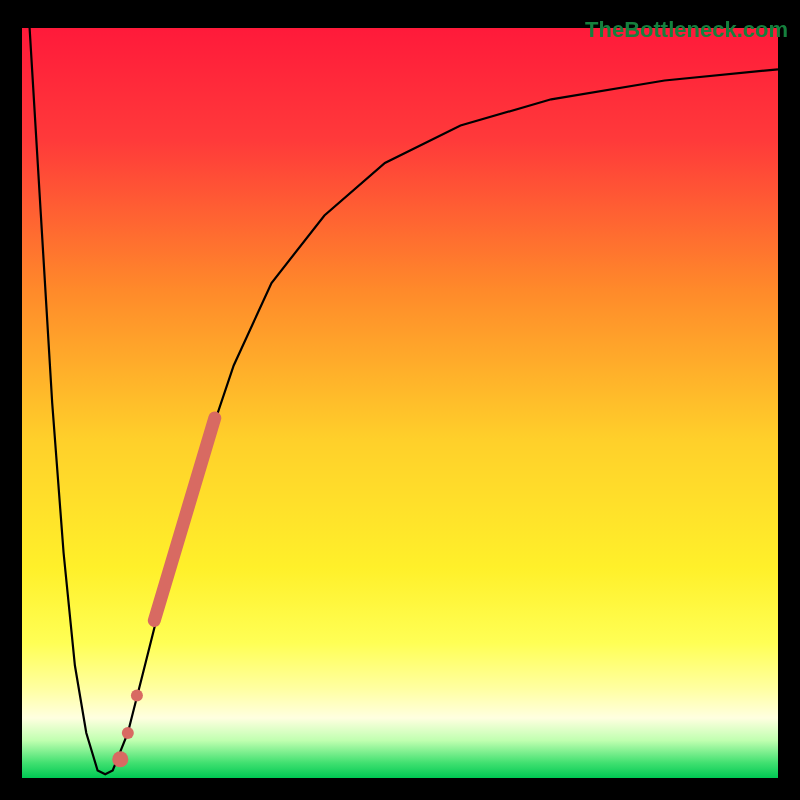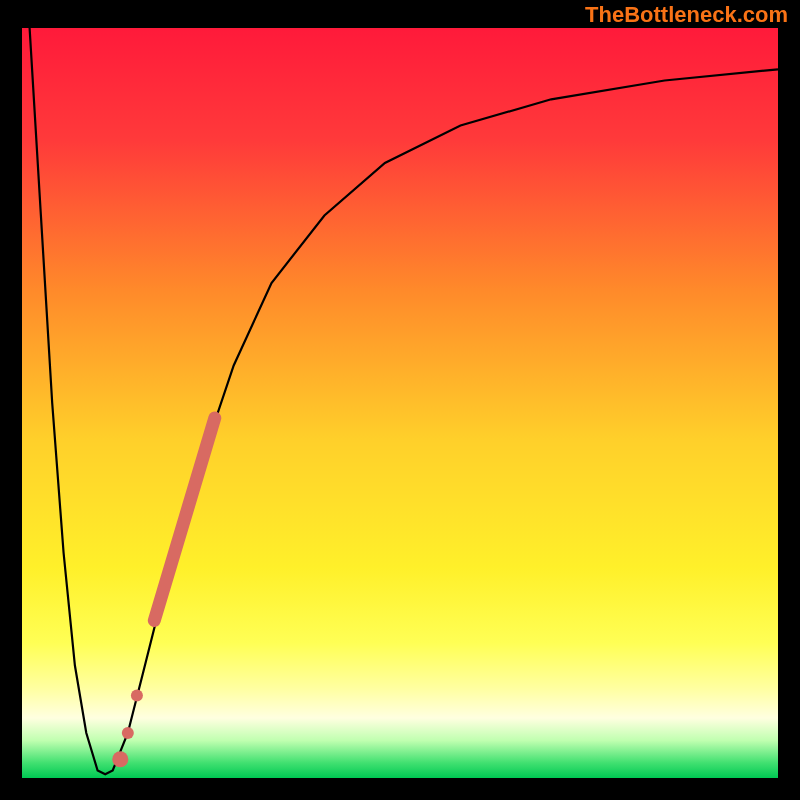--- a/index.html
+++ b/index.html
@@ -12,23 +12,23 @@
     font-family: Arial, Helvetica, sans-serif;
   }
   .outer {
     position: relative;
     width: 800px;
     height: 800px;
     background: #000;
   }
   .watermark {
     position: absolute;
-    top: 2px;
+    top: 17px;
     right: 12px;
-    color: #f97316;
+    color: #15803d;
     font-size: 22px;
     font-weight: 600;
     z-index: 10;
   }
   svg { display: block; }
 </style>
 </head>
 <body>
 
 <div class="outer">

